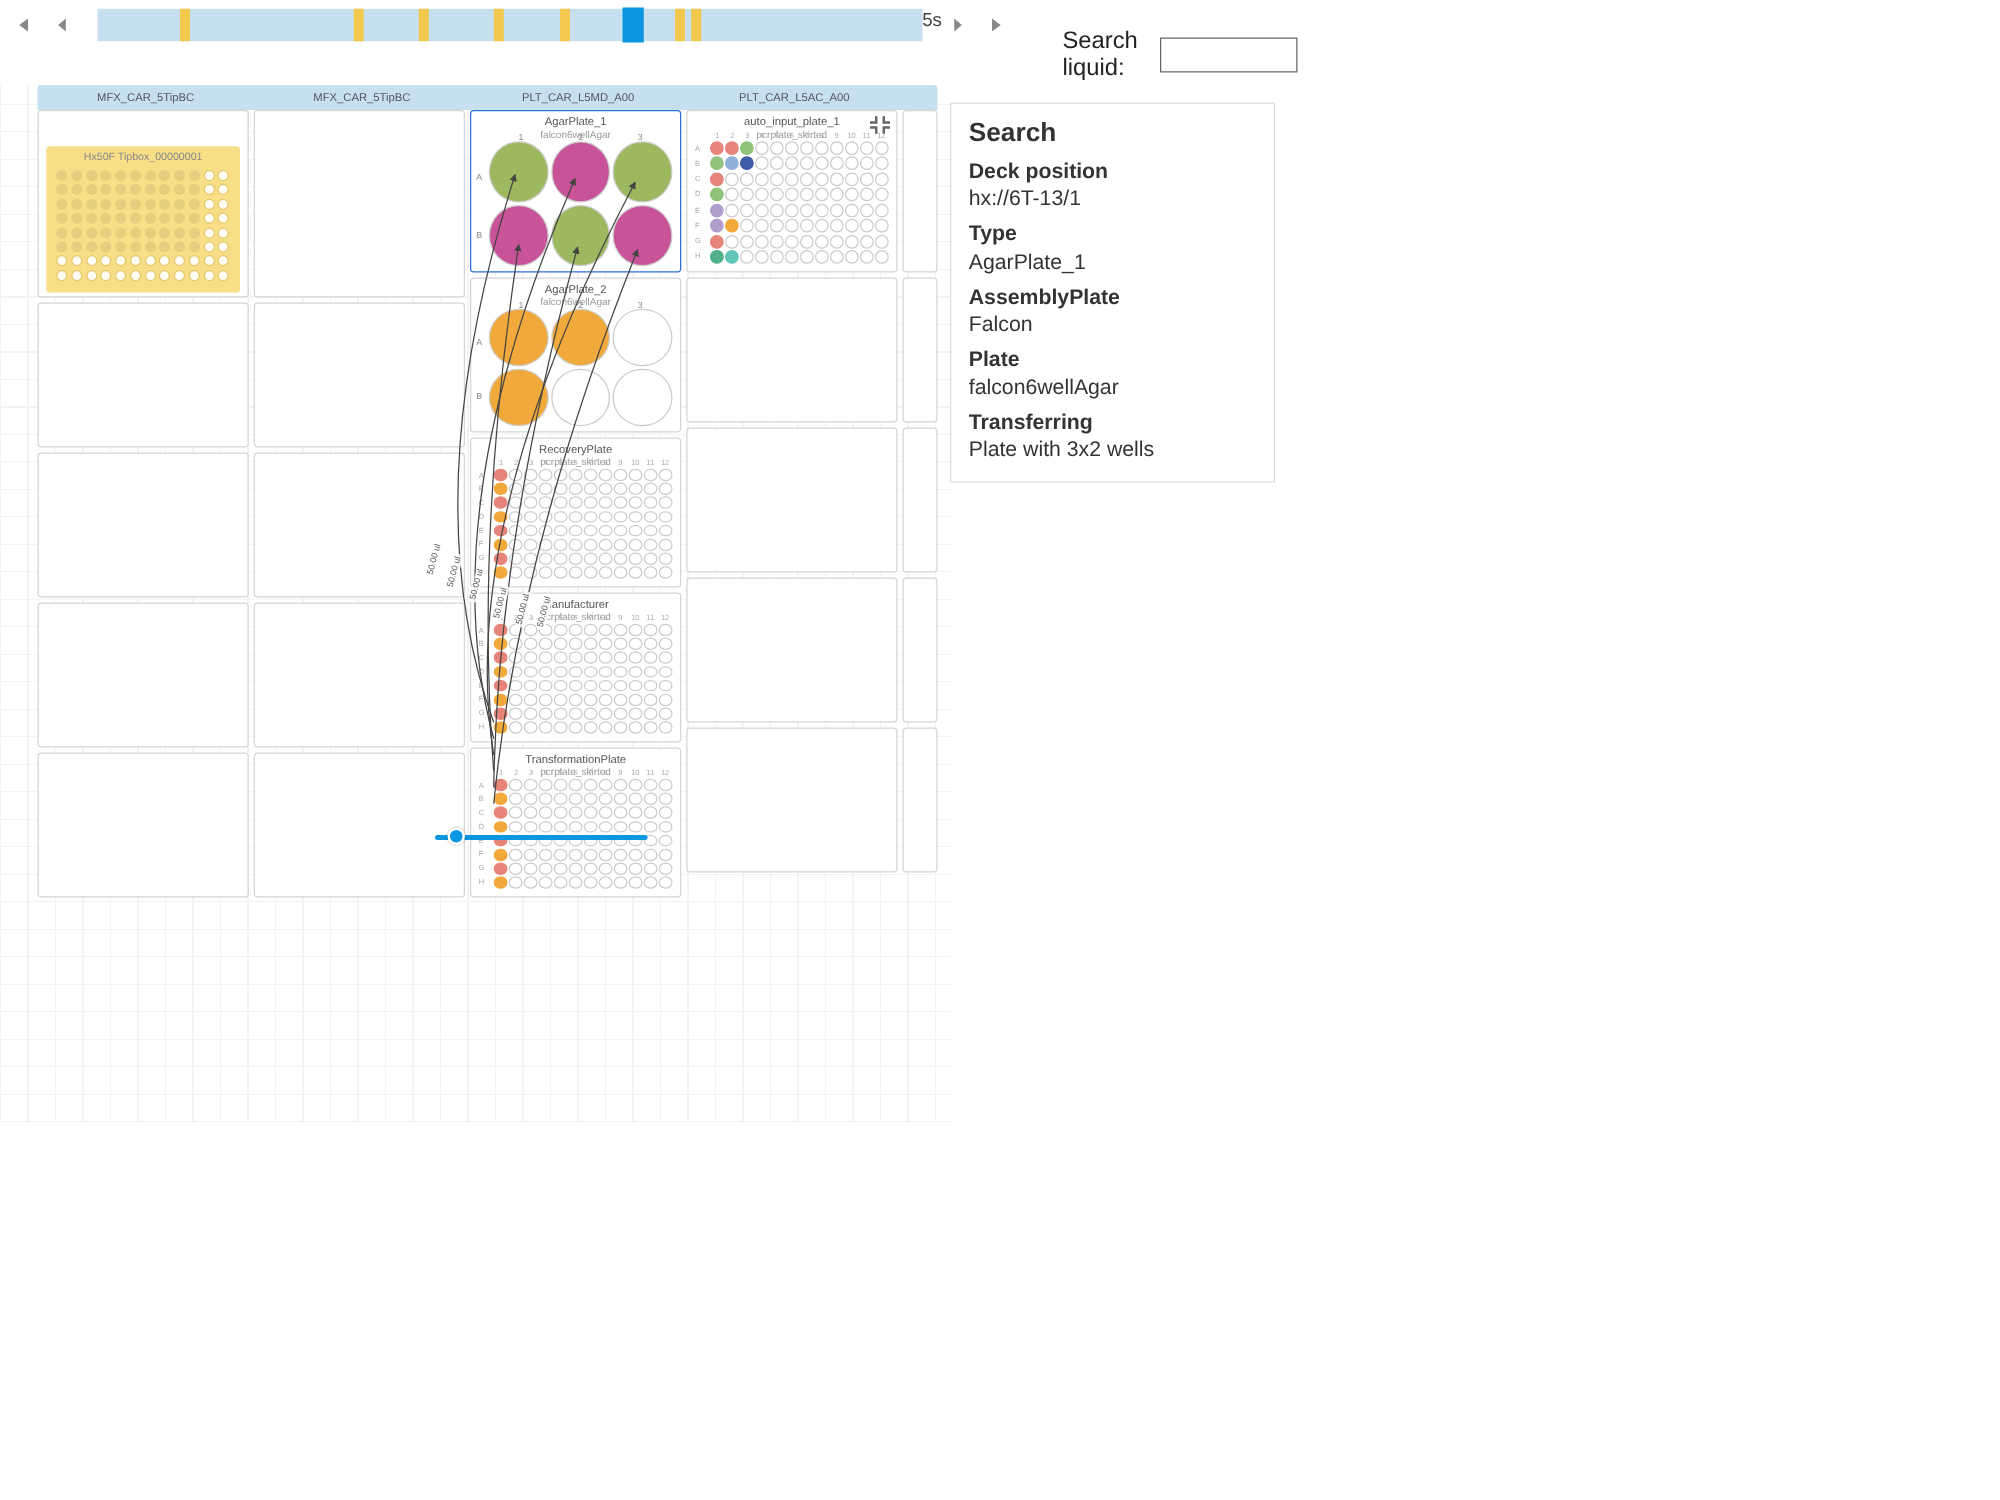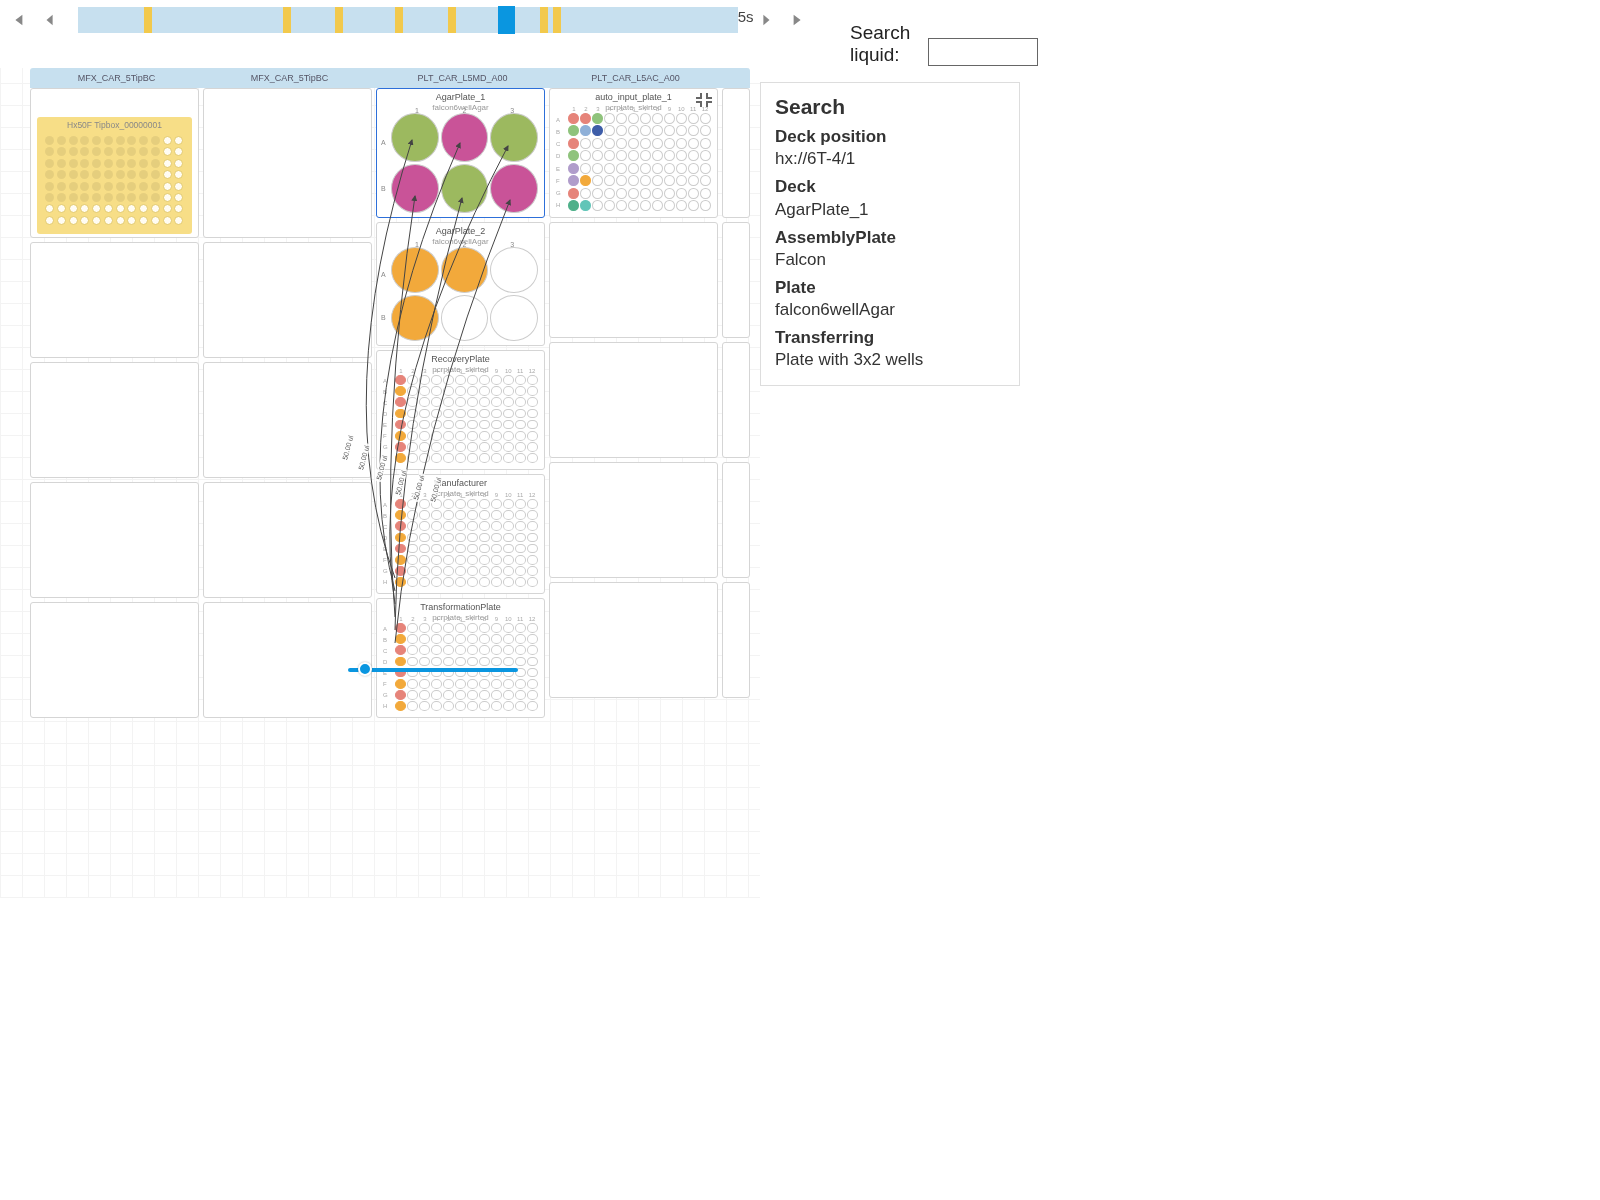--- a/index.html
+++ b/index.html
@@ -8,21 +8,21 @@
   .timer { position: absolute; left: 626px; top: 8px; font-size: 15px; color: #444; }
   
   
   .timeline-row { display: flex; align-items: center; height: 40px; padding: 0 8px; gap: 12px; }
   .nav-btn { background: none; border: none; color: #888; cursor: pointer; display:flex; align-items:center; justify-content:center; width:20px; height:28px; }
   .nav-btn svg { width: 14px; height: 14px; }
   .timeline { flex: 0 0 660px; height: 26px; background: #C7E0EF; position: relative; margin: 0 6px; }
   .tl-tick { position: absolute; top: 0; bottom: 0; width: 8px; background: #F2C94C; }
   .tl-current { position: absolute; top: -1px; height: 28px; width: 17px; background: #0A96E0; }
   
-  .search-block { position: absolute; left: 850px; top: 22px; font-size: 19px; line-height: 1.15; color: #222; display:flex; align-items:flex-end; gap: 8px;}
+  .search-block { position: absolute; left: 850px; top: 22px; font-size: 19px; line-height: 1.15; color: #222; display:flex; align-items:center; gap: 8px;}
   .search-block .lbl { width: 70px; }
   .search-input { border: 1px solid #666; height: 28px; width: 110px; font-size: 16px; padding: 2px 4px; }
   
   
   .deck-wrap { position: absolute; top: 68px; left: 0; width: 760px; height: 830px; overflow: hidden; background: repeating-linear-gradient(0deg,#f3f3f3 0,#f3f3f3 1px,transparent 1px,transparent 22px),repeating-linear-gradient(90deg,#f3f3f3 0,#f3f3f3 1px,transparent 1px,transparent 22px);}
   
   .deck { position: absolute; left: 30px; top: 0; width: 720px; }
   .col-headers { display: flex; height: 20px; background: #C7E0EF; border-radius: 3px 3px 0 0; font-size: 9px; color: #556; }
   .col-headers div { flex: 1; text-align: center; line-height: 20px; }
   
@@ -846,22 +846,22 @@
     <div class="zoom-track">
         <div class="zoom-thumb"></div>
       </div>
   </div>
 </div>
 
 <div class="inspector">
   <h3>Search</h3>
   <div id="insp-fields">
       <div class="k">Deck position</div>
-      <div class="v">hx://6T-4/1</div>
-      <div class="k">Deck</div>
+      <div class="v">hx://6T-13/1</div>
+      <div class="k">Type</div>
       <div class="v">AgarPlate_1</div>
       <div class="k">AssemblyPlate</div>
       <div class="v">Falcon</div>
       <div class="k">Plate</div>
       <div class="v">falcon6wellAgar</div>
       <div class="k">Transferring</div>
       <div class="v">Plate with 3x2 wells</div>
     </div>
 </div>
 

